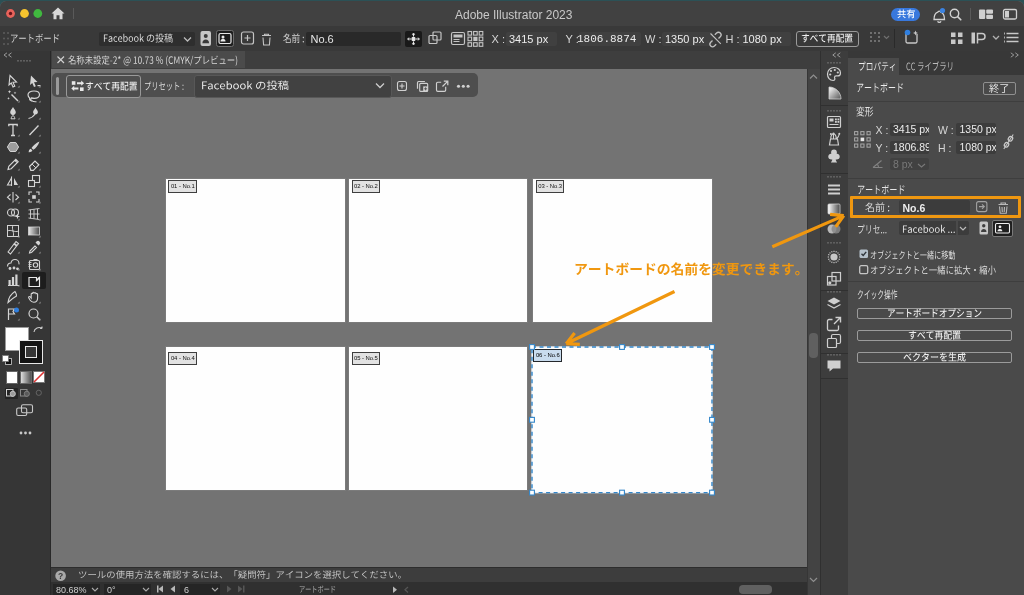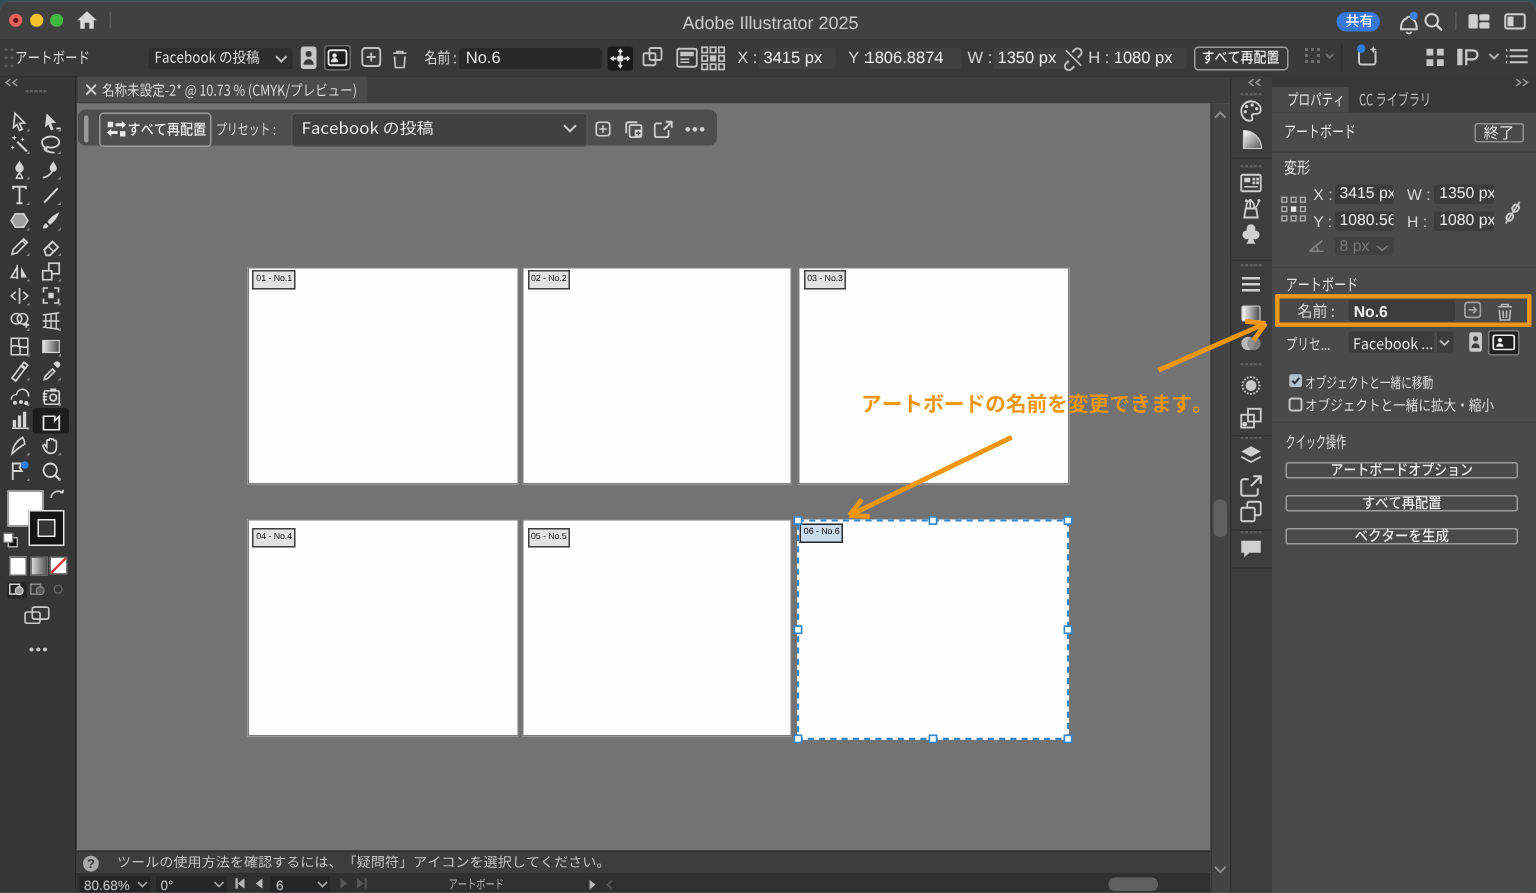--- a/index.html
+++ b/index.html
@@ -156,21 +156,21 @@
     </svg>
 <div style="position:absolute;left:0;top:0;width:1024px;height:25px;background:#414141;border-bottom:1px solid #2b2b2b"></div>
 <svg style="position:absolute;left:0.0px;top:0.0px;overflow:visible" width="120" height="26">
       <circle cx="10.5" cy="12.5" r="4.4" fill="#e8625a"></circle>
       <circle cx="10.5" cy="12.5" r="1.7" fill="#64131a"></circle>
       <circle cx="24.5" cy="12.5" r="4.4" fill="#f5c32e"></circle>
       <circle cx="37.8" cy="12.5" r="4.4" fill="#40b83f"></circle>
       <path d="M58 6.5 L64.5 12.5 H62.5 V18.2 H59.5 V14.2 H56.5 V18.2 H53.5 V12.5 H51.5 Z" fill="#d8d8d8"></path>
       <line x1="73.5" y1="7" x2="73.5" y2="18" stroke="#5a5a5a"></line>
     </svg>
-<div style="position:absolute;left:455.0px;top:6.5px;font-size:12.0px;color:#c9c9c9;white-space:pre;font-family:'Liberation Sans',sans-serif;line-height:1.2">Adobe Illustrator 2025</div>
+<div style="position:absolute;left:455.0px;top:6.5px;font-size:12.0px;color:#c9c9c9;white-space:pre;font-family:'Liberation Sans',sans-serif;line-height:1.2">Adobe Illustrator 2023</div>
 <div style="position:absolute;left:891px;top:6.5px;width:29px;height:13.5px;background:#3878dd;border-radius:7px"></div>
 <svg class="" style="position:absolute;left:896.5px;top:8.2px;overflow:visible" width="20" height="12">
       <g transform="translate(0,8.36) scale(0.009250,-0.009500)" fill="#ffffff">
         <use href="#g0" x="0"></use>
         <use href="#g1" x="1000"></use>
       </g>
     </svg>
 <svg style="position:absolute;left:925.0px;top:4.0px;overflow:visible" width="100" height="20">
       <path d="M9 14.5 c0-4 1.2-6.5 3.8-7.3 a1.5 1.5 0 0 1 2.9 0 c2.6 .8 3.8 3.3 3.8 7.3 z" fill="none" stroke="#d2d2d2" stroke-width="1.3"></path>
       <path d="M12.6 16.2 a1.8 1.8 0 0 0 3.4 0" fill="none" stroke="#d2d2d2" stroke-width="1.2"></path>
@@ -279,21 +279,21 @@
         <rect x="45.6" y="11.7" width="3.6" height="3.6"></rect>
         <rect x="51.2" y="11.7" width="3.6" height="3.6"></rect>
         <rect x="45.3" y="5.8" width="4.2" height="4.2" fill="#c4c4c4" stroke="none"></rect>
       </g>
     </svg>
 <div style="position:absolute;left:491.5px;top:31.5px;font-size:11.0px;color:#d6d6d6;white-space:pre;font-family:'Liberation Sans',sans-serif;line-height:1.2">X :</div>
 <div style="position:absolute;left:505.5px;top:30.5px;width:51.0px;height:14.5px;background:#404040;border-radius:2px"></div>
 <div style="position:absolute;left:509.0px;top:31.5px;font-size:11.0px;color:#ececec;white-space:pre;font-family:'Liberation Sans',sans-serif;line-height:1.2">3415 px</div>
 <div style="position:absolute;left:565.5px;top:31.5px;font-size:11.0px;color:#d6d6d6;white-space:pre;font-family:'Liberation Sans',sans-serif;line-height:1.2">Y :</div>
 <div style="position:absolute;left:579.0px;top:30.5px;width:61.5px;height:14.5px;background:#404040;border-radius:2px"></div>
-<div style="position:absolute;left:577px;top:31.5px;font-size:11.0px;color:#ececec;white-space:pre;font-family:Liberation Sans, sans-serif;line-height:1.2">1806.8874</div>
+<div style="position:absolute;left:577px;top:31.5px;font-size:11.0px;color:#ececec;white-space:pre;font-family:Liberation Mono, monospace;line-height:1.2">1806.8874</div>
 <div style="position:absolute;left:645.0px;top:31.5px;font-size:11.0px;color:#d6d6d6;white-space:pre;font-family:'Liberation Sans',sans-serif;line-height:1.2">W :</div>
 <div style="position:absolute;left:661.5px;top:30.5px;width:51.5px;height:14.5px;background:#404040;border-radius:2px"></div>
 <div style="position:absolute;left:665.0px;top:31.5px;font-size:11.0px;color:#ececec;white-space:pre;font-family:'Liberation Sans',sans-serif;line-height:1.2">1350 px</div>
 <svg style="position:absolute;left:707.0px;top:29.0px;overflow:visible" width="18" height="17">
       <path d="M5.5 10.5 l-1.8 1.8 a2.6 2.6 0 0 0 3.7 3.7 l1.8-1.8 M11.5 8.5 l1.8-1.8 a2.6 2.6 0 0 0-3.7-3.7 L7.8 4.8" fill="none" stroke="#c0c0c0" stroke-width="1.3"></path>
       <line x1="3.5" y1="3.5" x2="13.8" y2="13.8" stroke="#c0c0c0" stroke-width="1.1"></line>
     </svg>
 <div style="position:absolute;left:725.5px;top:31.5px;font-size:11.0px;color:#d6d6d6;white-space:pre;font-family:'Liberation Sans',sans-serif;line-height:1.2">H :</div>
 <div style="position:absolute;left:739.0px;top:30.5px;width:51.5px;height:14.5px;background:#404040;border-radius:2px"></div>
 <div style="position:absolute;left:742.5px;top:31.5px;font-size:11.0px;color:#ececec;white-space:pre;font-family:'Liberation Sans',sans-serif;line-height:1.2">1080 px</div>
@@ -1009,21 +1009,21 @@
       <rect x="13.0" y="6.8" width="3.2" height="3.2" fill="none" stroke="#a9a9a9" stroke-width="1"></rect>
       <rect x="0.6" y="13.0" width="3.2" height="3.2" fill="none" stroke="#a9a9a9" stroke-width="1"></rect>
       <rect x="6.8" y="13.0" width="3.2" height="3.2" fill="none" stroke="#a9a9a9" stroke-width="1"></rect>
       <rect x="13.0" y="13.0" width="3.2" height="3.2" fill="none" stroke="#a9a9a9" stroke-width="1"></rect>
     </svg>
 <div style="position:absolute;left:875.5px;top:122.7px;font-size:10.5px;color:#d6d6d6;white-space:pre;font-family:'Liberation Sans',sans-serif;line-height:1.2">X :</div>
 <div style="position:absolute;left:889.5px;top:122.0px;width:39.5px;height:12.5px;background:#3c3c3c;border-radius:2px;overflow:hidden;font-size:10.5px;color:#ececec;line-height:12.5px;text-indent:3.5px;white-space:pre">3415 px</div>
 <div style="position:absolute;left:938.0px;top:122.7px;font-size:10.5px;color:#d6d6d6;white-space:pre;font-family:'Liberation Sans',sans-serif;line-height:1.2">W :</div>
 <div style="position:absolute;left:956.0px;top:122.0px;width:39.5px;height:12.5px;background:#3c3c3c;border-radius:2px;overflow:hidden;font-size:10.5px;color:#ececec;line-height:12.5px;text-indent:3.5px;white-space:pre">1350 px</div>
 <div style="position:absolute;left:875.5px;top:140.7px;font-size:10.5px;color:#d6d6d6;white-space:pre;font-family:'Liberation Sans',sans-serif;line-height:1.2">Y :</div>
-<div style="position:absolute;left:889.5px;top:140.0px;width:39.5px;height:12.5px;background:#3c3c3c;border-radius:2px;overflow:hidden;font-size:10.5px;color:#ececec;line-height:12.5px;text-indent:3.5px;white-space:pre">1080.56</div>
+<div style="position:absolute;left:889.5px;top:140.0px;width:39.5px;height:12.5px;background:#3c3c3c;border-radius:2px;overflow:hidden;font-size:10.5px;color:#ececec;line-height:12.5px;text-indent:3.5px;white-space:pre">1806.89</div>
 <div style="position:absolute;left:938.0px;top:140.7px;font-size:10.5px;color:#d6d6d6;white-space:pre;font-family:'Liberation Sans',sans-serif;line-height:1.2">H :</div>
 <div style="position:absolute;left:956.0px;top:140.0px;width:39.5px;height:12.5px;background:#3c3c3c;border-radius:2px;overflow:hidden;font-size:10.5px;color:#ececec;line-height:12.5px;text-indent:3.5px;white-space:pre">1080 px</div>
 <svg style="position:absolute;left:1000.0px;top:129.0px;overflow:visible" width="20" height="24">
       <line x1="3.8" y1="19" x2="13.2" y2="4.5" stroke="#c9c9c9" stroke-width="1.1"></line>
       <g fill="none" stroke="#c9c9c9" stroke-width="1.25">
         <rect x="-2" y="-6" width="4" height="4.8" rx="2" transform="translate(8.5,11.75) rotate(33)"></rect>
         <rect x="-2" y="1.2" width="4" height="4.8" rx="2" transform="translate(8.5,11.75) rotate(33)"></rect>
       </g>
     </svg>
 <svg style="position:absolute;left:872.0px;top:158.0px;overflow:visible" width="12" height="10">

